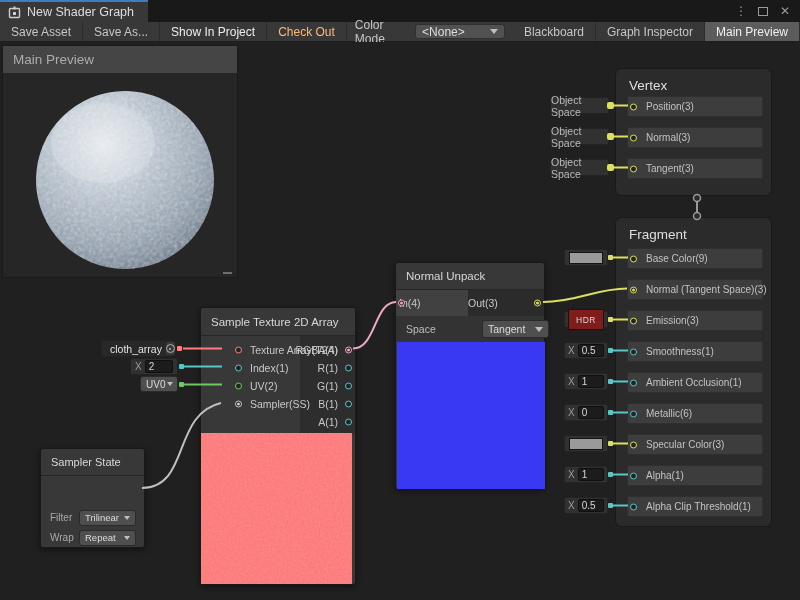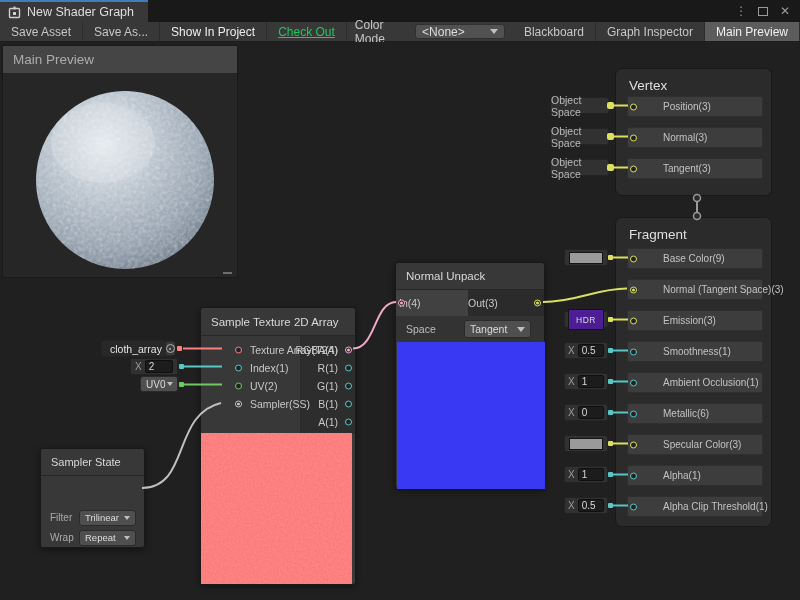--- a/index.html
+++ b/index.html
@@ -14,21 +14,21 @@
   .win-controls { margin-left:auto; display:flex; align-items:center; gap:4px; padding-right:6px;
     color:#9B9B9B; font-size:12px; }
   .win-btn { width:18px; height:18px; display:flex; align-items:center; justify-content:center; cursor:default; }
   .maxi { width:10px; height:9px; border:1.5px solid #9B9B9B; display:inline-block; }
 
   
   .toolbar { position:absolute; left:0; top:22px; width:800px; height:20px; background:#383838;
     border-bottom:1px solid #1E1E1E; display:flex; align-items:stretch; font-size:12px; color:#C6C6C6; }
   .tbtn { display:flex; align-items:center; padding:0 11px; border-right:1px solid #2C2C2C; white-space:nowrap; }
   .tbtn.bright { color:#EDEDED; }
-  .tbtn.disabled { color:#22c55e;text-decoration:underline; }
+  .tbtn.disabled { color:#fdba74; }
   .tbtn.active { background:#5C5C5C; color:#F0F0F0; }
   .tb-right { margin-left:auto; display:flex; align-items:stretch; }
   .tb-label { display:flex; align-items:center; padding:0 8px; }
   .tb-select { display:flex; align-items:center; justify-content:space-between; width:104px; margin:2px 8px 2px 0;
     background:#515151; border:1px solid #303030; border-radius:3px; padding:0 6px; color:#DCDCDC; }
 
   
   .graph { position:absolute; left:0; top:42px; width:800px; height:558px; background:#202020; }
   .wires { position:absolute; left:0; top:0; width:800px; height:558px; pointer-events:none; z-index:5; }
 
@@ -43,21 +43,21 @@
   
   .node { position:absolute; background:#383838; border:1px solid #191919; border-radius:3px; z-index:2;
     box-shadow:0 2px 6px rgba(0,0,0,.45); }
   .node-head { display:flex; align-items:center; padding:0 10px; color:#D8D8D8; border-bottom:1px solid #272727; }
 
   
   .ctx { position:absolute; background:#2B2B2B; border:1px solid #191919; border-radius:7px; z-index:2; }
   .ctx-title { color:#DFDFDF; font-size:13.5px; padding:9px 0 0 13px; }
   .crow { position:absolute; left:11px; width:136px; height:21px; background:#3D3D3D; border:1px solid #2F2F2F;
     border-radius:2px; display:flex; align-items:center; }
-  .crow .lbl { padding-left:35px; font-size:10px; color:#C2C2C2; white-space:nowrap; }
+  .crow .lbl { padding-left:18px; font-size:10px; color:#C2C2C2; white-space:nowrap; }
 
   
   .port { position:absolute; width:7px; height:7px; border-radius:50%; border:1.5px solid; background:#232323;
     left:2px; top:50%; transform:translateY(-50%); }
   .port.conn::after { content:""; position:absolute; inset:1px; border-radius:50%; background:currentColor; }
   .c-yel { border-color:#DCE05E; color:#DCE05E; }
   .c-teal { border-color:#56C8C8; color:#56C8C8; }
   .c-grn { border-color:#6FC860; color:#6FC860; }
   .c-pink { border-color:#EFA8C8; color:#EFA8C8; }
   .c-red { border-color:#FF7E7E; color:#FF7E7E; }
@@ -65,21 +65,21 @@
 
   
   .pill { position:absolute; height:17px; background:#313131; border:1px solid #232323; border-radius:2px;
     display:flex; align-items:center; font-size:10.5px; color:#B9B9B9; z-index:3; }
   .os-pill { left:550px; width:59px; justify-content:center; }
   .fwidget { left:564px; width:44px; padding:0 3px; gap:3px; }
   .fw-x { color:#9C9C9C; font-size:10px; }
   .fw-val { flex:1; background:#1C1C1C; border:1px solid #0F0F0F; border-radius:2px; color:#D6D6D6;
     font-size:10px; padding:0 3px; height:13px; line-height:12px; }
   .swatch { flex:1; height:12px; margin:0 1px; background:#9A9A9A; border:1px solid #141414; }
-  .hdrbox { flex:1; height:21px; background:#4c1d95; border:1px solid #141414; color:#D8D8D8; font-size:8.5px;
+  .hdrbox { flex:1; height:21px; background:#7f1d1d; border:1px solid #141414; color:#D8D8D8; font-size:8.5px;
     display:flex; align-items:center; justify-content:center; letter-spacing:.5px; }
 
   
   .dd { background:#4F4F4F; border:1px solid #2A2A2A; border-radius:3px; color:#DCDCDC;
     display:flex; align-items:center; justify-content:space-between; padding:0 5px; font-size:10.5px; }
   .arr { width:0; height:0; border-left:4px solid transparent; border-right:4px solid transparent;
     border-top:5px solid #BFBFBF; margin-left:5px; }
 
   
   .nu-ports { position:absolute; left:0; top:27px; width:148px; height:26px; background:#2B2B2B; }
@@ -339,21 +339,21 @@
         <span class="port conn c-pink"></span>
         <span class="lbl">In(4)</span>
       </div>
       <div class="nu-out">
         <span class="lbl">Out(3)</span>
         <span class="port conn c-yel" style="left:auto; right:3px;"></span>
       </div>
     </div>
     <div class="nu-space">
       <span style="padding-left:10px; font-size:10.5px; color:#BDBDBD;">Space</span>
-      <div class="dd" style="position:absolute; left:68px; top:4px; width:67px; height:18px;">
+      <div class="dd" style="position:absolute; left:86px; top:4px; width:67px; height:18px;">
         <span>Tangent</span>
         <span class="arr"></span>
       </div>
     </div>
     <svg style="position:absolute; left:1px; top:79px;" width="148" height="147">
       <defs>
         <filter id="bluenoise">
             <feTurbulence type="fractalNoise" baseFrequency="0.9" numOctaves="2" seed="3"></feTurbulence>
           <feColorMatrix type="matrix" values="0 0 0 0 0.1  0 0 0 0 0.1  0.5 0.5 0 0 0.75  0 0 0 0 1"></feColorMatrix>
         </filter>

